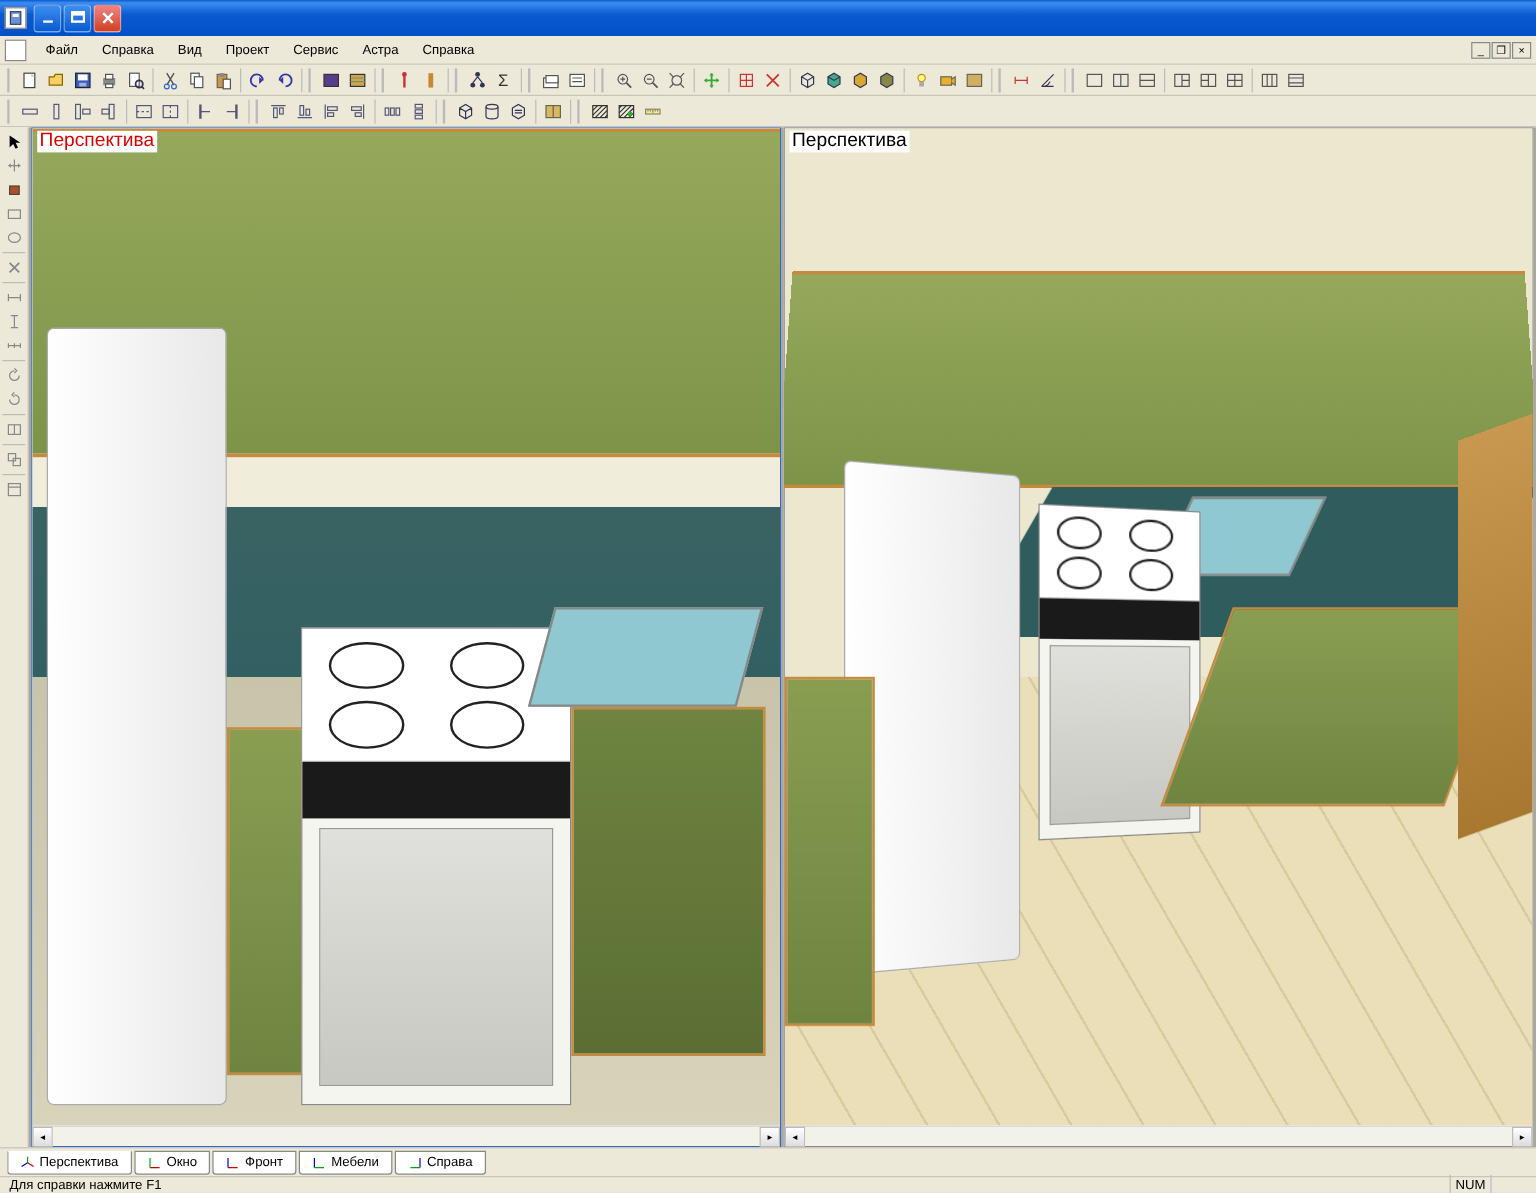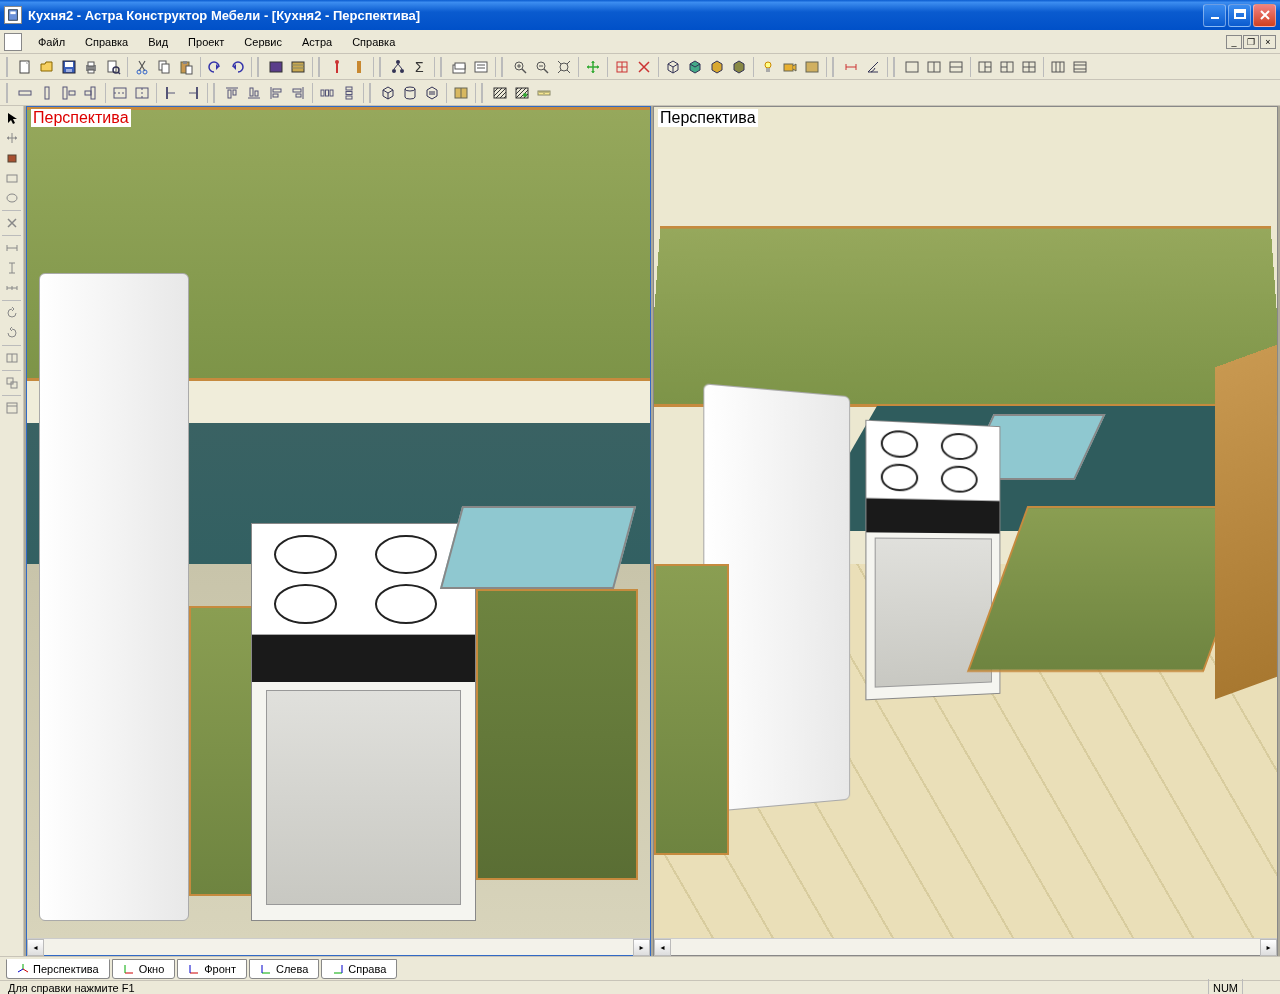--- a/index.html
+++ b/index.html
@@ -225,21 +225,20 @@
 </head>
 <body>
 
 <div class="titlebar">
   <div class="app-icon">
     <svg viewBox="0 0 16 16">
         <rect x="3" y="2" width="10" height="12" fill="#6a90d8" stroke="#234"></rect>
         <rect x="5" y="4" width="6" height="3" fill="#fff"></rect>
       </svg>
   </div>
-  <div class="title-text">Кухня2 - Астра Конструктор Мебели - [Кухня2 - Перспектива]</div>
   <div class="win-btns">
     <div class="win-btn min">
         <svg width="12" height="12">
           <rect x="2" y="8" width="8" height="2" fill="#fff"></rect>
         </svg>
       </div>
     <div class="win-btn max">
         <svg width="12" height="12">
           <rect x="1" y="1" width="10" height="8" fill="none" stroke="#fff" stroke-width="2"></rect>
           <rect x="1" y="1" width="10" height="3" fill="#fff"></rect>
@@ -876,21 +875,21 @@
         <line x1="2" y1="10" x2="10" y2="10" stroke="#c00"></line>
         <line x1="2" y1="10" x2="2" y2="2" stroke="#00c"></line>
       </svg>
     <span>Фронт</span>
   </div>
   <div class="vtab">
     <svg class="axis-icon" viewBox="0 0 12 12">
         <line x1="2" y1="10" x2="10" y2="10" stroke="#0a0"></line>
         <line x1="2" y1="10" x2="2" y2="2" stroke="#00c"></line>
       </svg>
-    <span>Слева</span>
+    <span>Мебели</span>
   </div>
   <div class="vtab">
     <svg class="axis-icon" viewBox="0 0 12 12">
         <line x1="2" y1="10" x2="10" y2="10" stroke="#0a0"></line>
         <line x1="10" y1="10" x2="10" y2="2" stroke="#00c"></line>
       </svg>
     <span>Справа</span>
   </div>
 </div>
 

